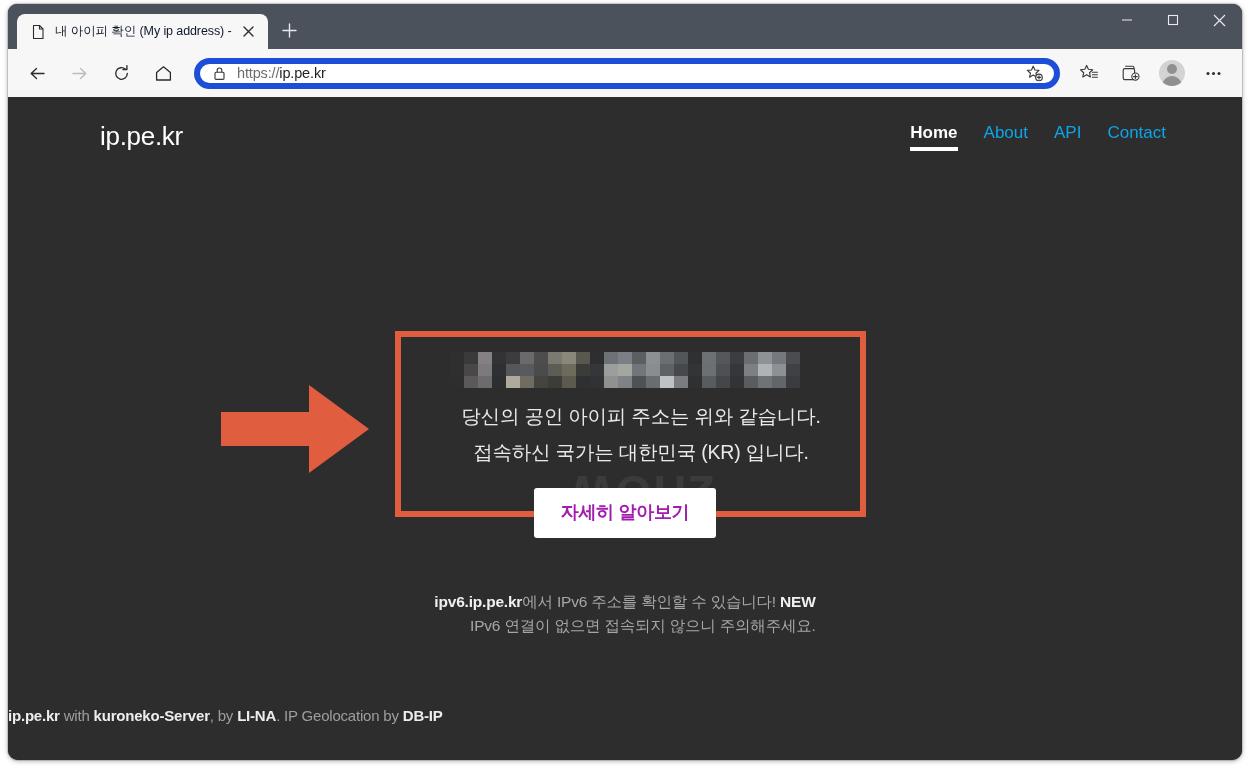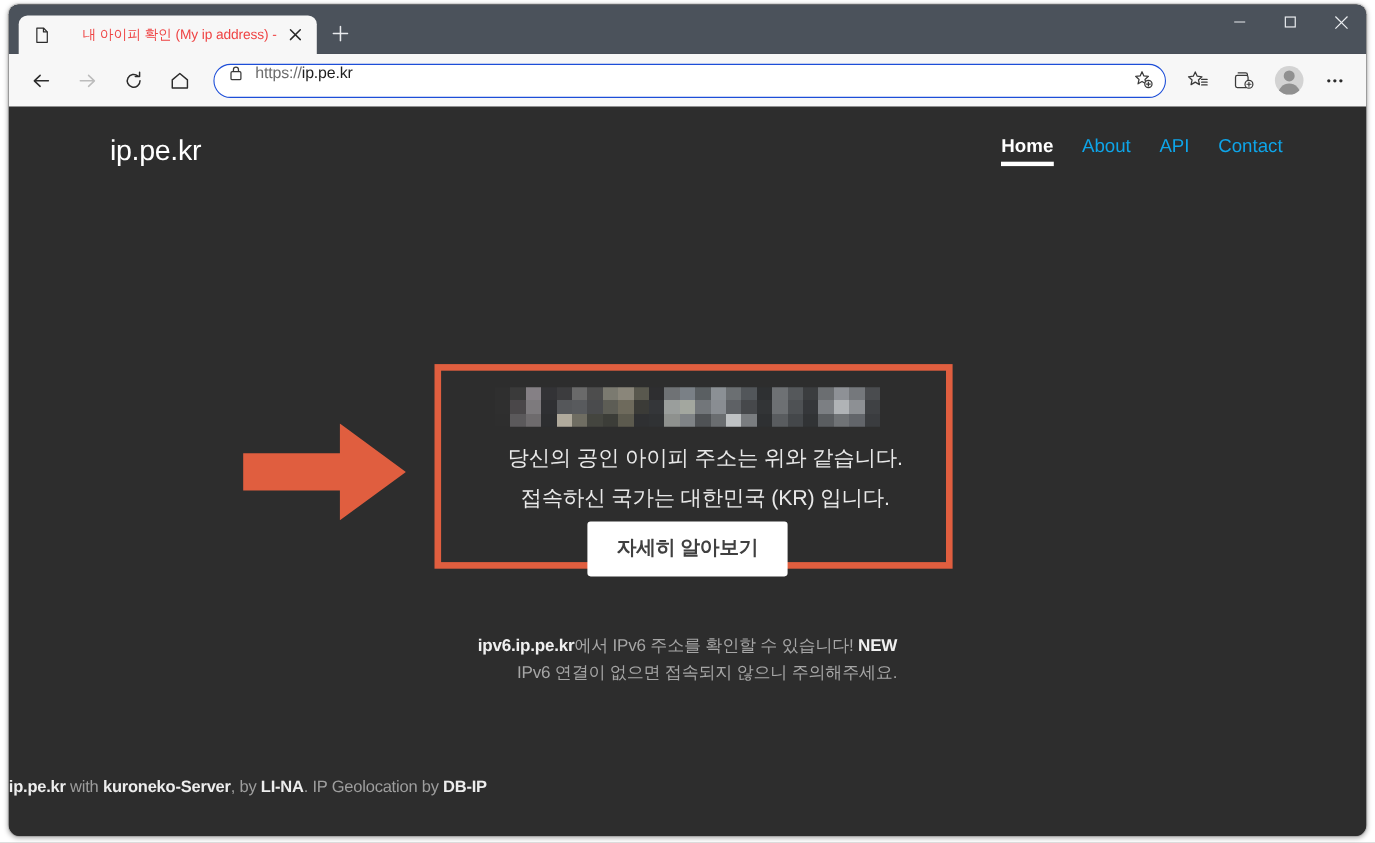--- a/index.html
+++ b/index.html
@@ -56,26 +56,25 @@
   .tab-favicon {
     flex: 0 0 auto;
     width: 16px;
     height: 16px;
     margin-right: 9px;
     display: block;
   }
   .tab-title {
     flex: 1 1 auto;
     font-size: 12.5px;
-    color: #ef4444;
+    color: #0f172a;
     white-space: nowrap;
     overflow: hidden;
     text-overflow: clip;
     letter-spacing: -0.1px;
-    margin-left: 20px;
   }
   .tab-close {
     flex: 0 0 auto;
     width: 22px;
     height: 22px;
     margin-left: 6px;
     display: flex;
     align-items: center;
     justify-content: center;
     border-radius: 50%;
@@ -130,24 +129,24 @@
   }
   .tb-btn.disabled { color: #b9b9b9; }
 
   #omnibox {
     flex: 1 1 auto;
     height: 31px;
     margin: 0 8px 0 10px;
     background: #ffffff;
     border-radius: 16px;
     display: flex;
-    align-items: flex-start;
+    align-items: center;
     padding: 0 6px 0 13px;
     box-sizing: border-box;
-    border: 1px solid #1d4ed8;
+    border: 6px solid #1d4ed8;
     min-width: 0;
   }
   #omnibox-lock { flex: 0 0 auto; display: flex; align-items: center; color: #3b3b3b; margin-right: 11px; }
   #omnibox-url {
     flex: 1 1 auto;
     font-size: 14.5px;
     color: #1f1f1f;
     white-space: nowrap;
     overflow: hidden;
     letter-spacing: -0.15px;
@@ -275,23 +274,23 @@
     margin-top: 0;
     letter-spacing: -0.2px;
     position: relative;
     z-index: 2;
     margin-left: 32px;
   }
   #info-line-1 { margin-top: 15px; }
   #info-line-2 { margin-top: 9px; }
 
   #learn-more-btn {
-    margin-top: 8px;
+    margin-top: 22px;
     background: #ffffff;
-    color: #404040;
+    color: #a21caf;
     font-size: 18px;
     font-weight: 700;
     padding: 12px 27px 14px;
     border-radius: 3px;
     border: none;
     letter-spacing: -0.3px;
     position: relative;
     z-index: 3;
     font-family: "Liberation Sans", sans-serif;
   }

